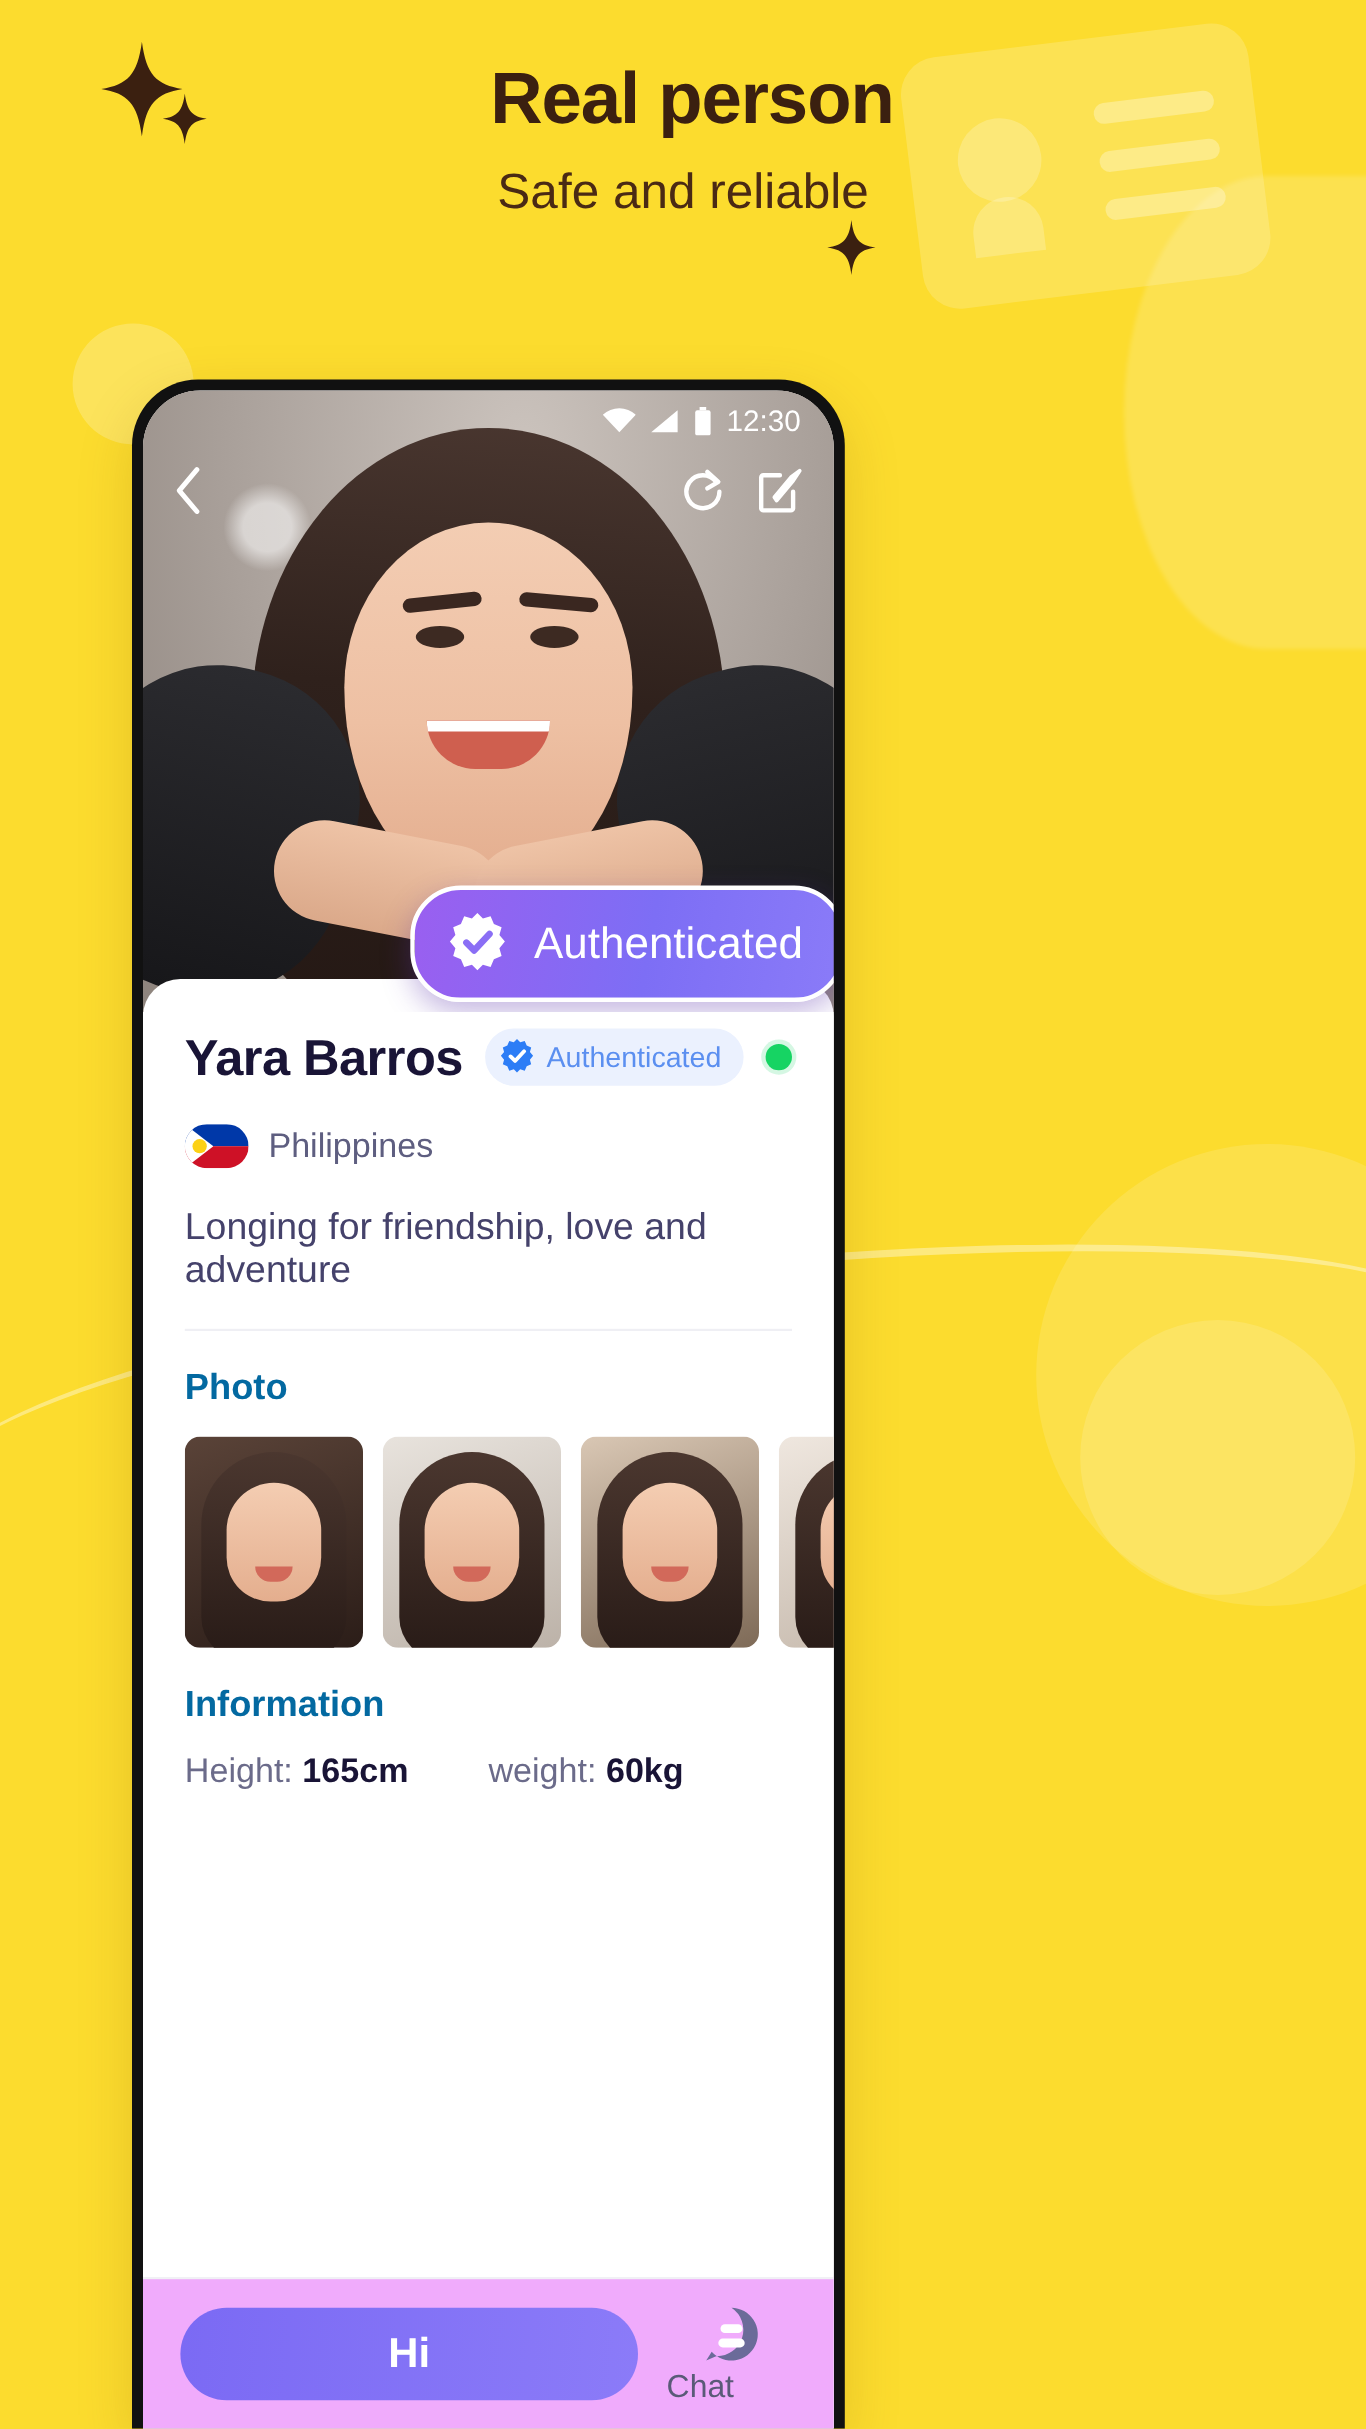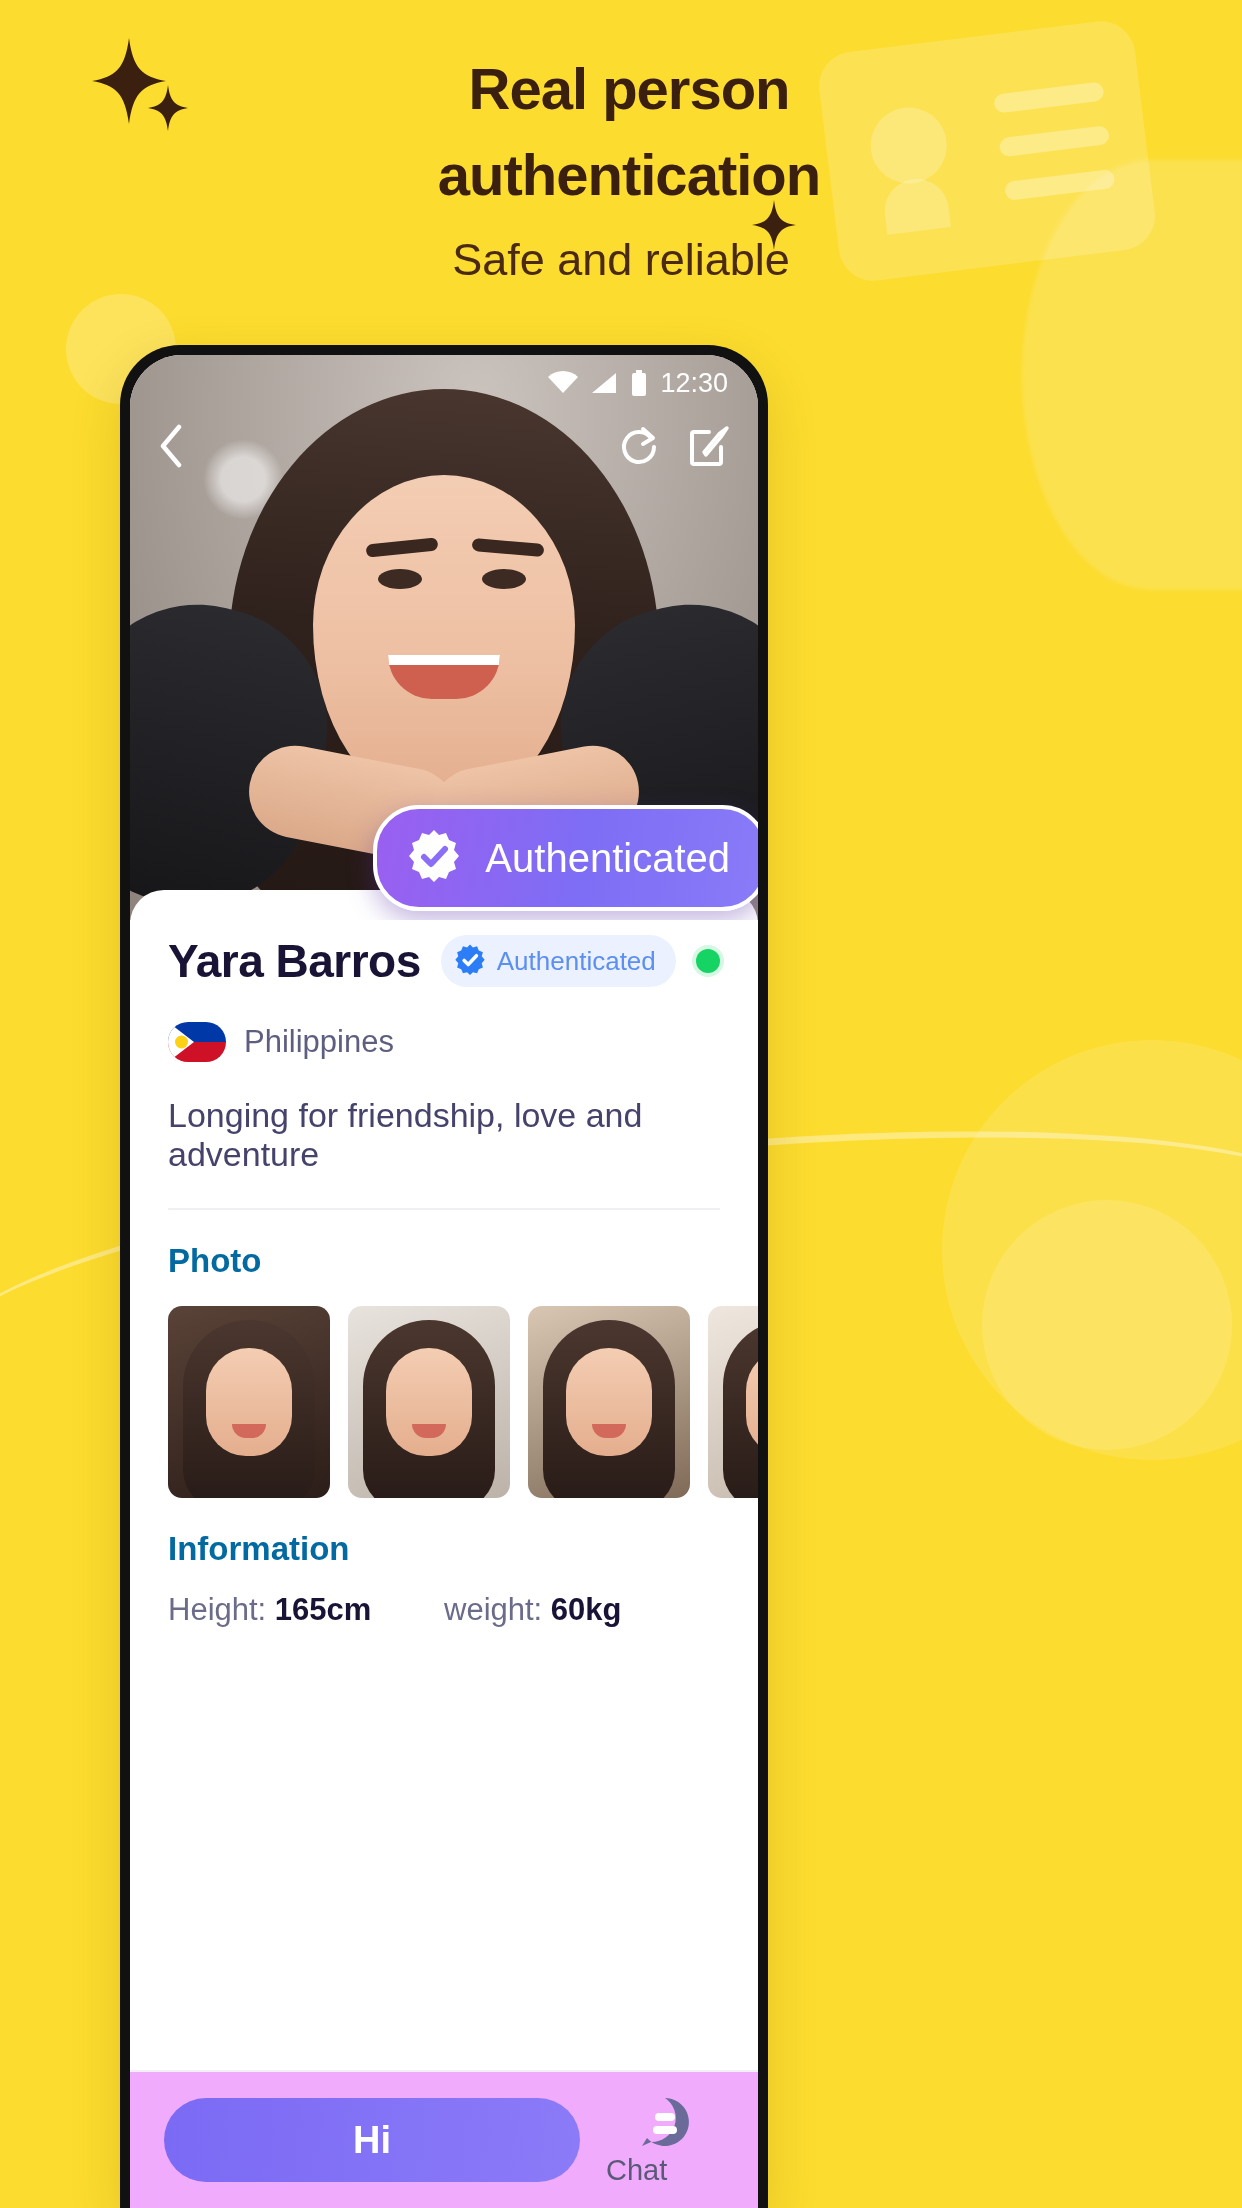--- a/index.html
+++ b/index.html
@@ -42,21 +42,21 @@
     position:absolute; left:-60px; top:1150px; width:1400px; height:260px;
     border-top:7px solid rgba(255,255,255,.38);
     border-radius:50%; transform:rotate(-6deg);
   }
   .glow-r { position:absolute; right:-40px; top:160px; width:260px; height:430px;
     background:rgba(255,255,255,.16); border-radius:50% 0 0 50%; filter:blur(2px); }
 
   
   .header { position:relative; z-index:3; padding-top:46px; text-align:center; }
   .title {
-    font-size:58px; line-height:86px; font-weight:700; color:#3B2010;
+    font-size:66px; line-height:86px; font-weight:700; color:#3B2010;
     letter-spacing:-1px;
     padding-left:16px;
   }
   .subtitle { margin-top:16px; font-size:45px; color:#4A2A14; font-weight:400; }
 
   .spark { position:absolute; z-index:4; }
   .spark svg { display:block; }
 
   
   .phone {
@@ -249,21 +249,20 @@
     </svg>
 </div>
 <div class="spark" style="left:752px; top:200px;">
   <svg width="44" height="50" viewBox="0 0 44 50">
       <path d="M22 0 C24 17 29 23 44 25 C29 27 24 33 22 50 C20 33 15 27 0 25 C15 23 20 17 22 0Z" fill="#3B2010"></path>
     </svg>
 </div>
 
 <div class="header">
   <div class="title">Real person</div>
-  <div class="title">authentication</div>
   <div class="subtitle">Safe and reliable</div>
 </div>
 
 <div class="phone">
   <div class="screen">
 
     <div class="hero">
       <div class="wall"></div>
       <div class="hair"></div>
       <div class="sleeve l"></div>

